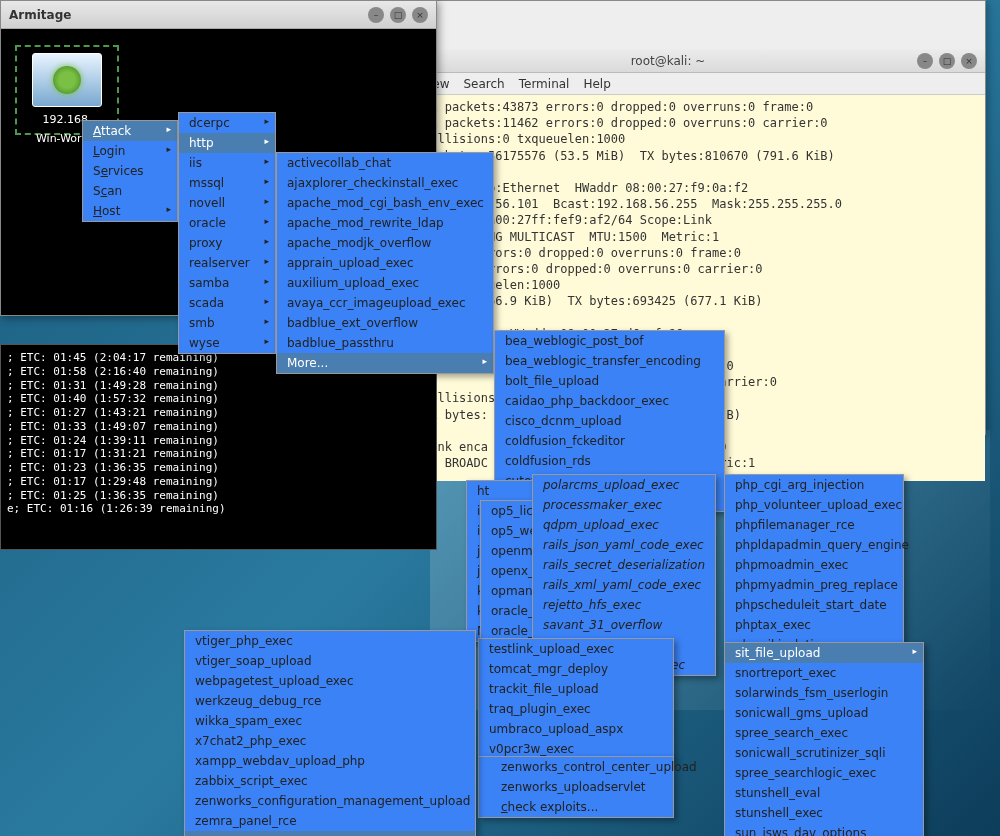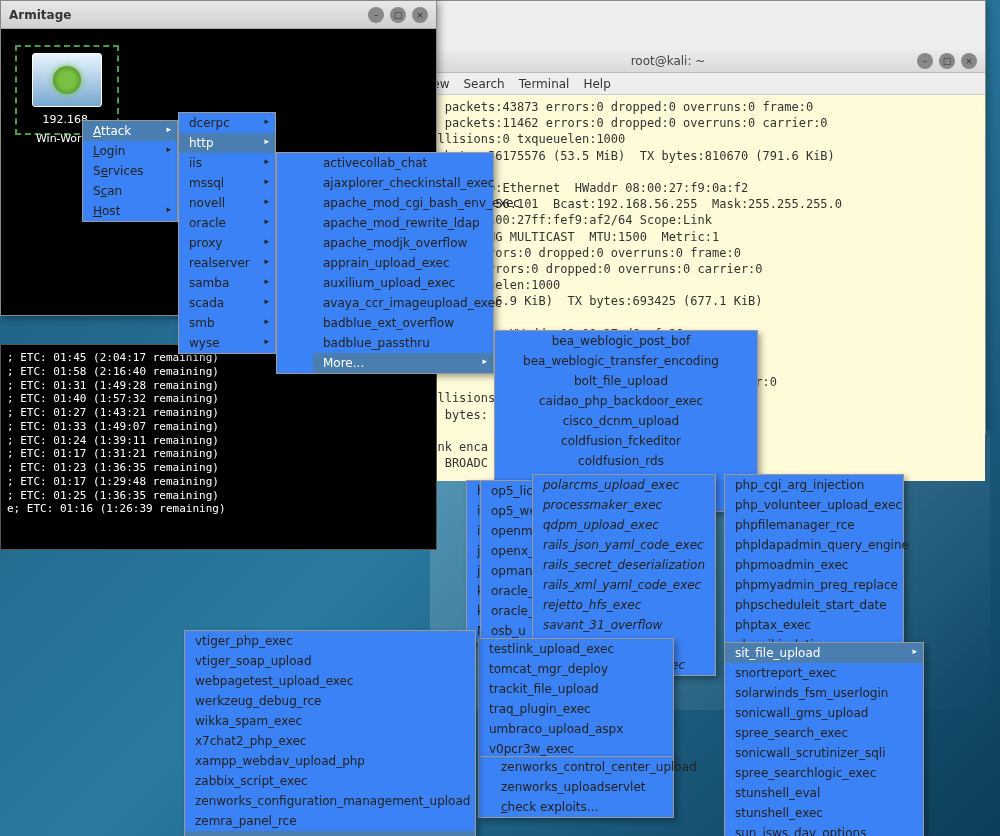--- a/index.html
+++ b/index.html
@@ -124,35 +124,35 @@
     <div class="menu-item arrow">novell</div>
     <div class="menu-item arrow">oracle</div>
     <div class="menu-item arrow">proxy</div>
     <div class="menu-item arrow">realserver</div>
     <div class="menu-item arrow">samba</div>
     <div class="menu-item arrow">scada</div>
     <div class="menu-item arrow">smb</div>
     <div class="menu-item arrow">wyse</div>
   </div>
 
-<div class="menu" style="left:276px; top:152px; width:218px;padding-left:36px;" id="http-sub">
+<div class="menu" style="left:276px; top:152px; width:218px;" id="http-sub">
     <div class="menu-item">activecollab_chat</div>
     <div class="menu-item">ajaxplorer_checkinstall_exec</div>
     <div class="menu-item">apache_mod_cgi_bash_env_exec</div>
     <div class="menu-item">apache_mod_rewrite_ldap</div>
     <div class="menu-item">apache_modjk_overflow</div>
     <div class="menu-item">apprain_upload_exec</div>
     <div class="menu-item">auxilium_upload_exec</div>
     <div class="menu-item">avaya_ccr_imageupload_exec</div>
     <div class="menu-item">badblue_ext_overflow</div>
     <div class="menu-item">badblue_passthru</div>
     <div class="menu-item hi arrow">More...</div>
   </div>
 
-<div class="menu" style="left:494px; top:330px; width:264px;text-align:center;" id="more1">
+<div class="menu" style="left:494px; top:330px; width:231px;" id="more1">
     <div class="menu-item">bea_weblogic_post_bof</div>
     <div class="menu-item">bea_weblogic_transfer_encoding</div>
     <div class="menu-item">bolt_file_upload</div>
     <div class="menu-item">caidao_php_backdoor_exec</div>
     <div class="menu-item">cisco_dcnm_upload</div>
     <div class="menu-item">coldfusion_fckeditor</div>
     <div class="menu-item">coldfusion_rds</div>
     <div class="menu-item">cuteflow_upload_exec</div>
     <div class="menu-item">dex</div>
   </div>
@@ -161,21 +161,21 @@
     <div class="menu-item">ht</div>
     <div class="menu-item">ip</div>
     <div class="menu-item">is</div>
     <div class="menu-item">jir</div>
     <div class="menu-item">jo</div>
     <div class="menu-item">ka</div>
     <div class="menu-item">ka</div>
     <div class="menu-item">More...</div>
   </div>
 
-<div class="menu" style="left:480px; top:480px; width:58px;" id="more1c">
+<div class="menu" style="left:480px; top:500px; width:58px;" id="more1c">
     <div class="menu-item">op5_lic</div>
     <div class="menu-item">op5_we</div>
     <div class="menu-item">openm</div>
     <div class="menu-item">openx_</div>
     <div class="menu-item">opman</div>
     <div class="menu-item">oracle_</div>
     <div class="menu-item">oracle_</div>
     <div class="menu-item">osb_u</div>
   </div>
 

